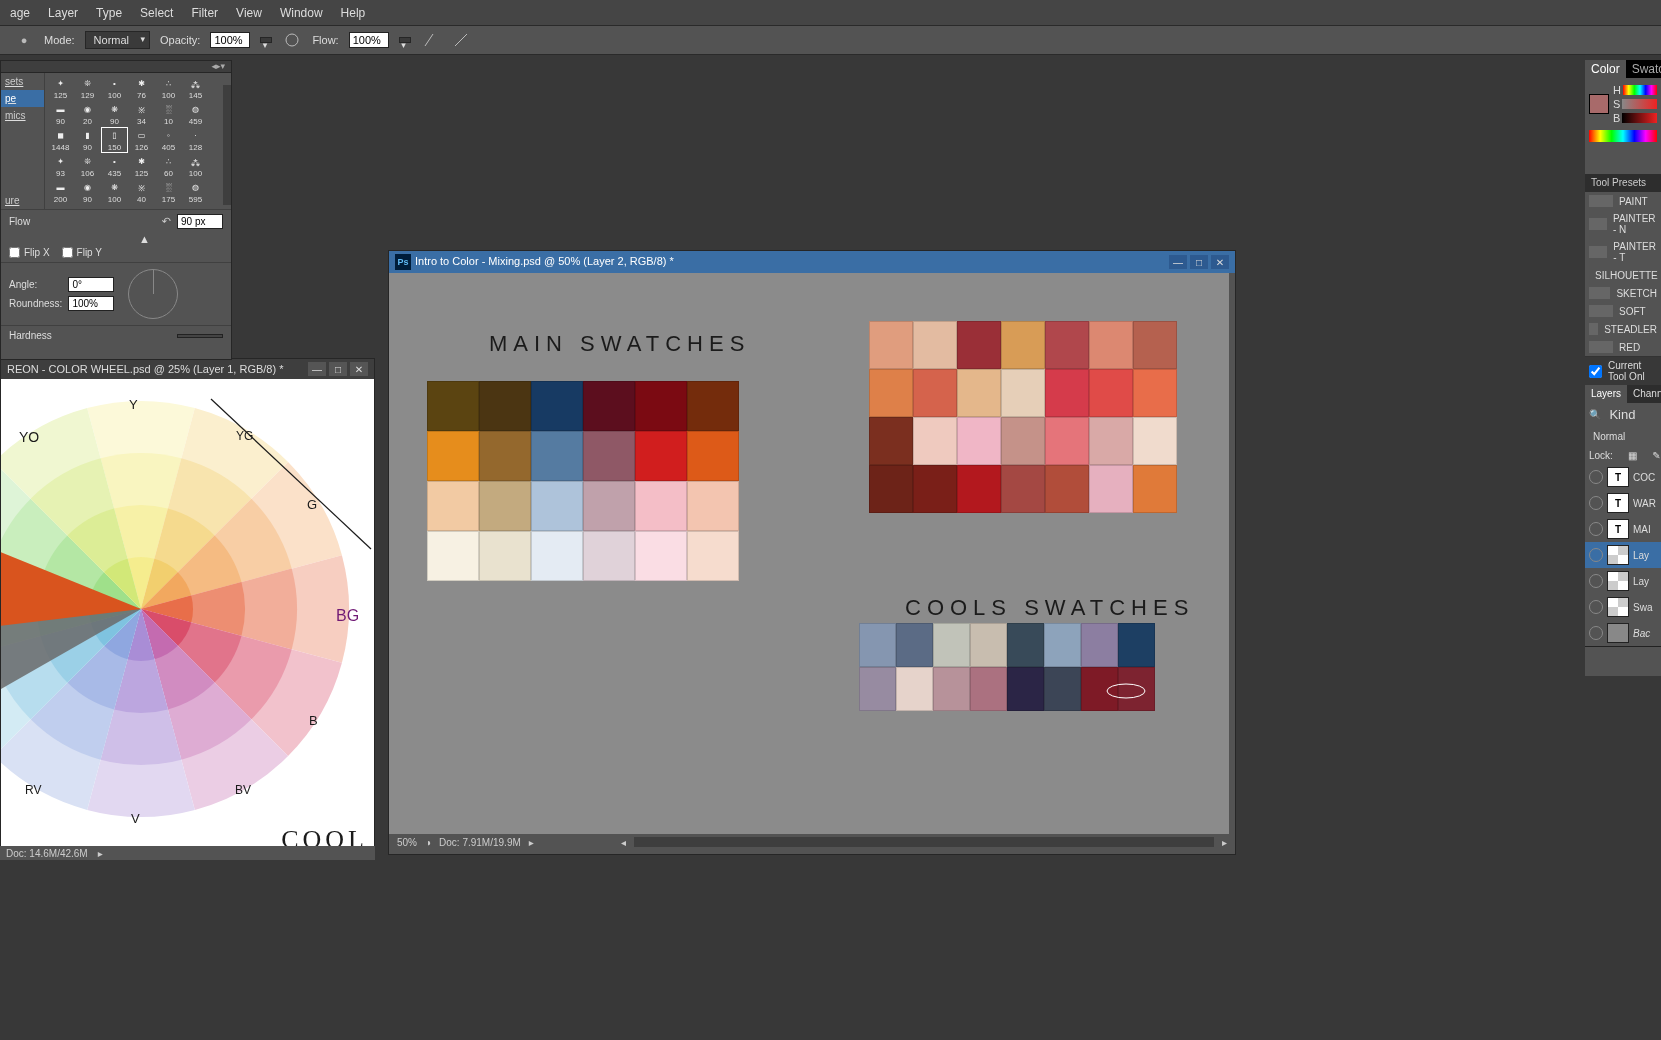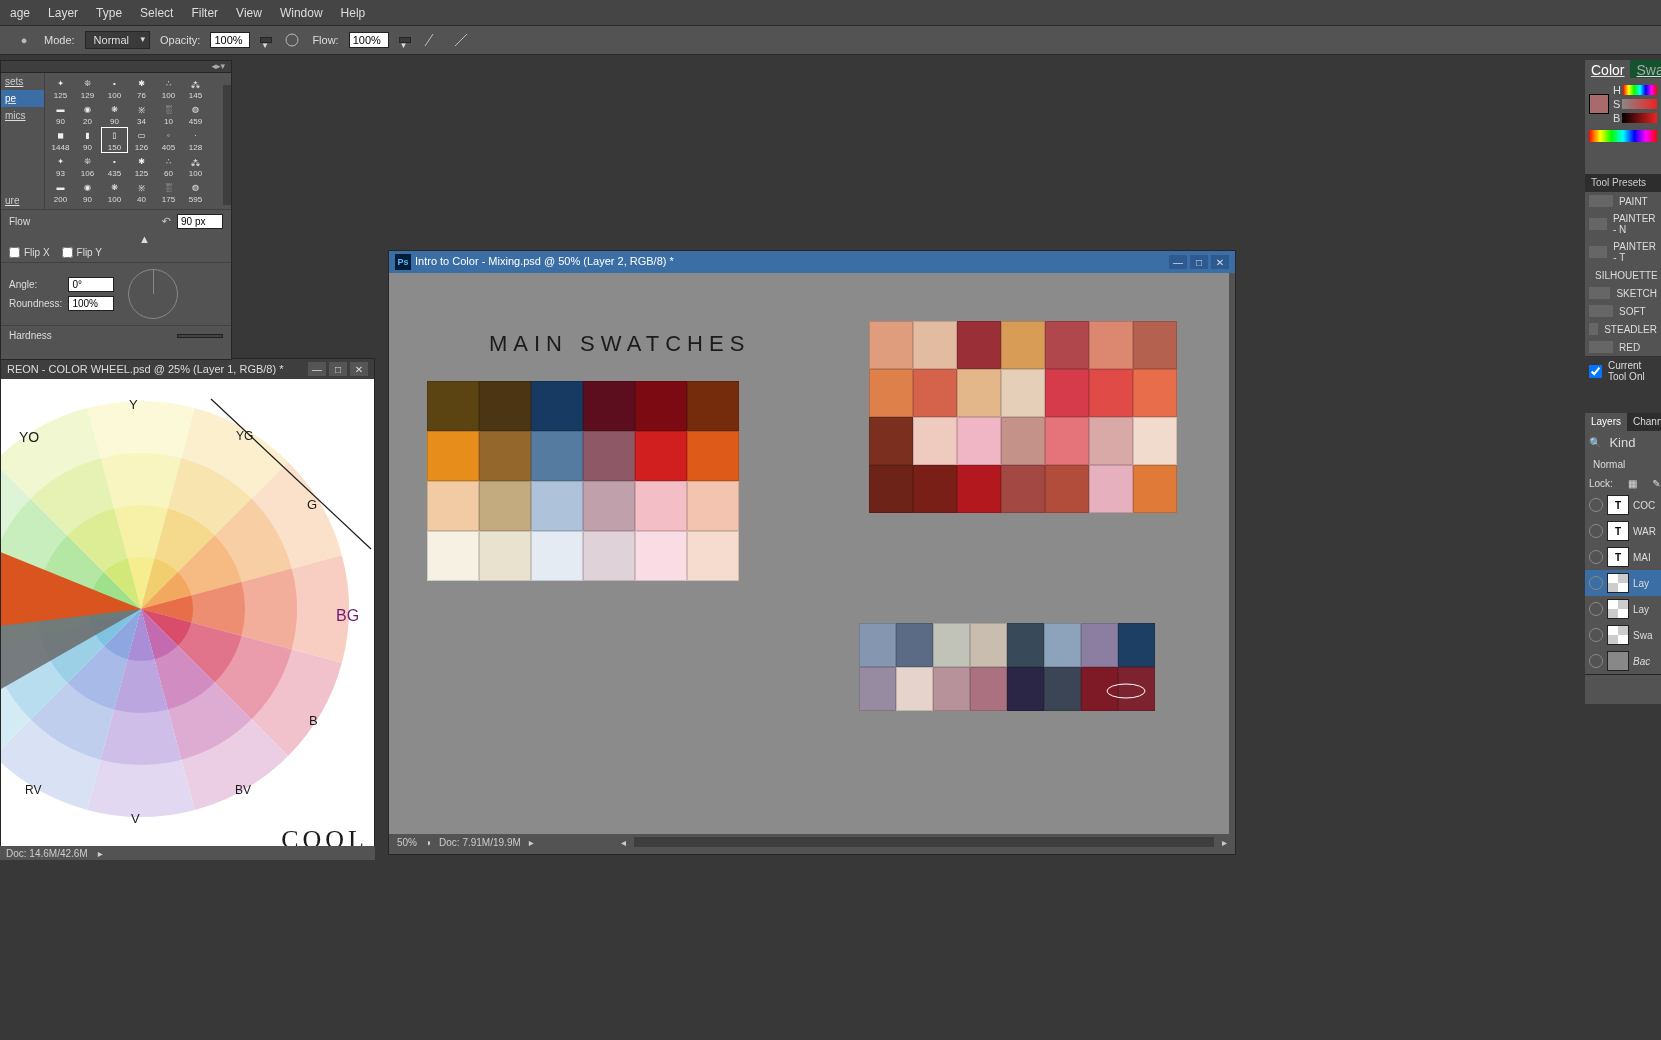--- a/index.html
+++ b/index.html
@@ -52,30 +52,30 @@
 .mix-tbar { height:22px; background:#3a6ea5; display:flex; align-items:center; justify-content:space-between; padding:0 6px; color:#fff; font-size:11px; }
 .mix-tbar .ps { width:16px; height:16px; background:#001d3a; display:inline-flex; align-items:center; justify-content:center; font-size:9px; color:#5fb9f2; font-weight:bold; margin-right:4px; }
 .mix-body { background:#8b8b8b; height:561px; position:relative; padding:16px; overflow:hidden; }
 .mix-status { height:16px; background:#535353; display:flex; align-items:center; font-size:10px; color:#ccc; gap:8px; padding:0 8px; }
 .sect-title { font-family:'Arial Narrow',sans-serif; letter-spacing:6px; font-size:22px; color:#1b1b1b; text-align:center; font-weight:400; }
 .swatch-block { display:grid; gap:0; }
 .sw { width:52px; height:50px; }
 
 
 .rpanel { position:absolute; right:0; top:60px; width:76px; background:#383838; }
-.rp-tabs { display:flex; background:#14532d; height:18px; font-size:14px;text-decoration:underline; }
+.rp-tabs { display:flex; background:#000000; height:18px; font-size:12px; }
 .rp-tab { padding:2px 6px; color:#aaa; }
 .rp-tab.act { background:#535353; color:#fff; }
 .color-panel { background:#535353; padding:6px 4px; height:96px; }
 .tool-presets { background:#535353; }
 .tp-head { height:18px; background:#2d2d2d; font-size:10px; padding:3px 6px; color:#ccc; }
 .tp-item { display:flex; align-items:center; gap:6px; padding:3px 4px; font-size:10px; color:#ddd; }
 .tp-item .tpi { width:24px; height:12px; background:#666; }
 .layers-panel { background:#535353; }
-.lp-head { display:flex; height:18px; background:#2d2d2d; font-size:10px;margin-top:28px; }
+.lp-head { display:flex; height:18px; background:#2d2d2d; font-size:10px; }
 .lp-head span { padding:3px 6px; }
 .lp-head .act { background:#535353; color:#fff; }
 .lp-row { display:flex; align-items:center; gap:4px; padding:3px 4px; font-size:10px; }
 .lp-row .eye { width:14px; height:14px; border:1px solid #888; border-radius:50%; }
 .lp-row .thumb { width:22px; height:20px; background:#777; border:1px solid #222; display:flex; align-items:center; justify-content:center; }
 .lp-row.selrow { background:#3a6ea5; }
 .lp-tools { height:30px; border-top:1px solid #222; }
 
 
 .leftstatus { position:absolute; left:0; top:846px; height:14px; width:375px; background:#535353; font-size:10px; color:#ccc; display:flex; align-items:center; padding:0 6px; gap:10px; }
@@ -391,20 +391,21 @@
   <div class="mix-tbar">
     <span><span class="ps">Ps</span><span>Intro to Color - Mixing.psd @ 50% (Layer 2, RGB/8) *</span></span>
     <div class="wbtns">
       <div class="wbtn" style="background:#2d5a90">—</div>
       <div class="wbtn" style="background:#2d5a90">□</div>
       <div class="wbtn" style="background:#2d5a90">✕</div>
     </div>
   </div>
   <div class="mix-body">
     <div style="position:absolute;left:100px;top:58px" class="sect-title">MAIN SWATCHES</div>
+    <div style="position:absolute;left:516px;top:322px" class="sect-title">COOLS SWATCHES</div>
 
     <div id="main-block" class="swatch-block" style="position:absolute;left:38px;top:108px;grid-template-columns:repeat(6,52px)">
         <div class="sw" style="background: rgb(91, 68, 17); width: 52px; height: 50px; border: 1px solid rgba(0, 0, 0, 0.15);"></div>
         <div class="sw" style="background: rgb(75, 53, 18); width: 52px; height: 50px; border: 1px solid rgba(0, 0, 0, 0.15);"></div>
         <div class="sw" style="background: rgb(23, 58, 99); width: 52px; height: 50px; border: 1px solid rgba(0, 0, 0, 0.15);"></div>
         <div class="sw" style="background: rgb(92, 14, 30); width: 52px; height: 50px; border: 1px solid rgba(0, 0, 0, 0.15);"></div>
         <div class="sw" style="background: rgb(123, 10, 18); width: 52px; height: 50px; border: 1px solid rgba(0, 0, 0, 0.15);"></div>
         <div class="sw" style="background: rgb(116, 44, 12); width: 52px; height: 50px; border: 1px solid rgba(0, 0, 0, 0.15);"></div>
         <div class="sw" style="background: rgb(230, 141, 28); width: 52px; height: 50px; border: 1px solid rgba(0, 0, 0, 0.15);"></div>
         <div class="sw" style="background: rgb(148, 104, 45); width: 52px; height: 50px; border: 1px solid rgba(0, 0, 0, 0.15);"></div>

